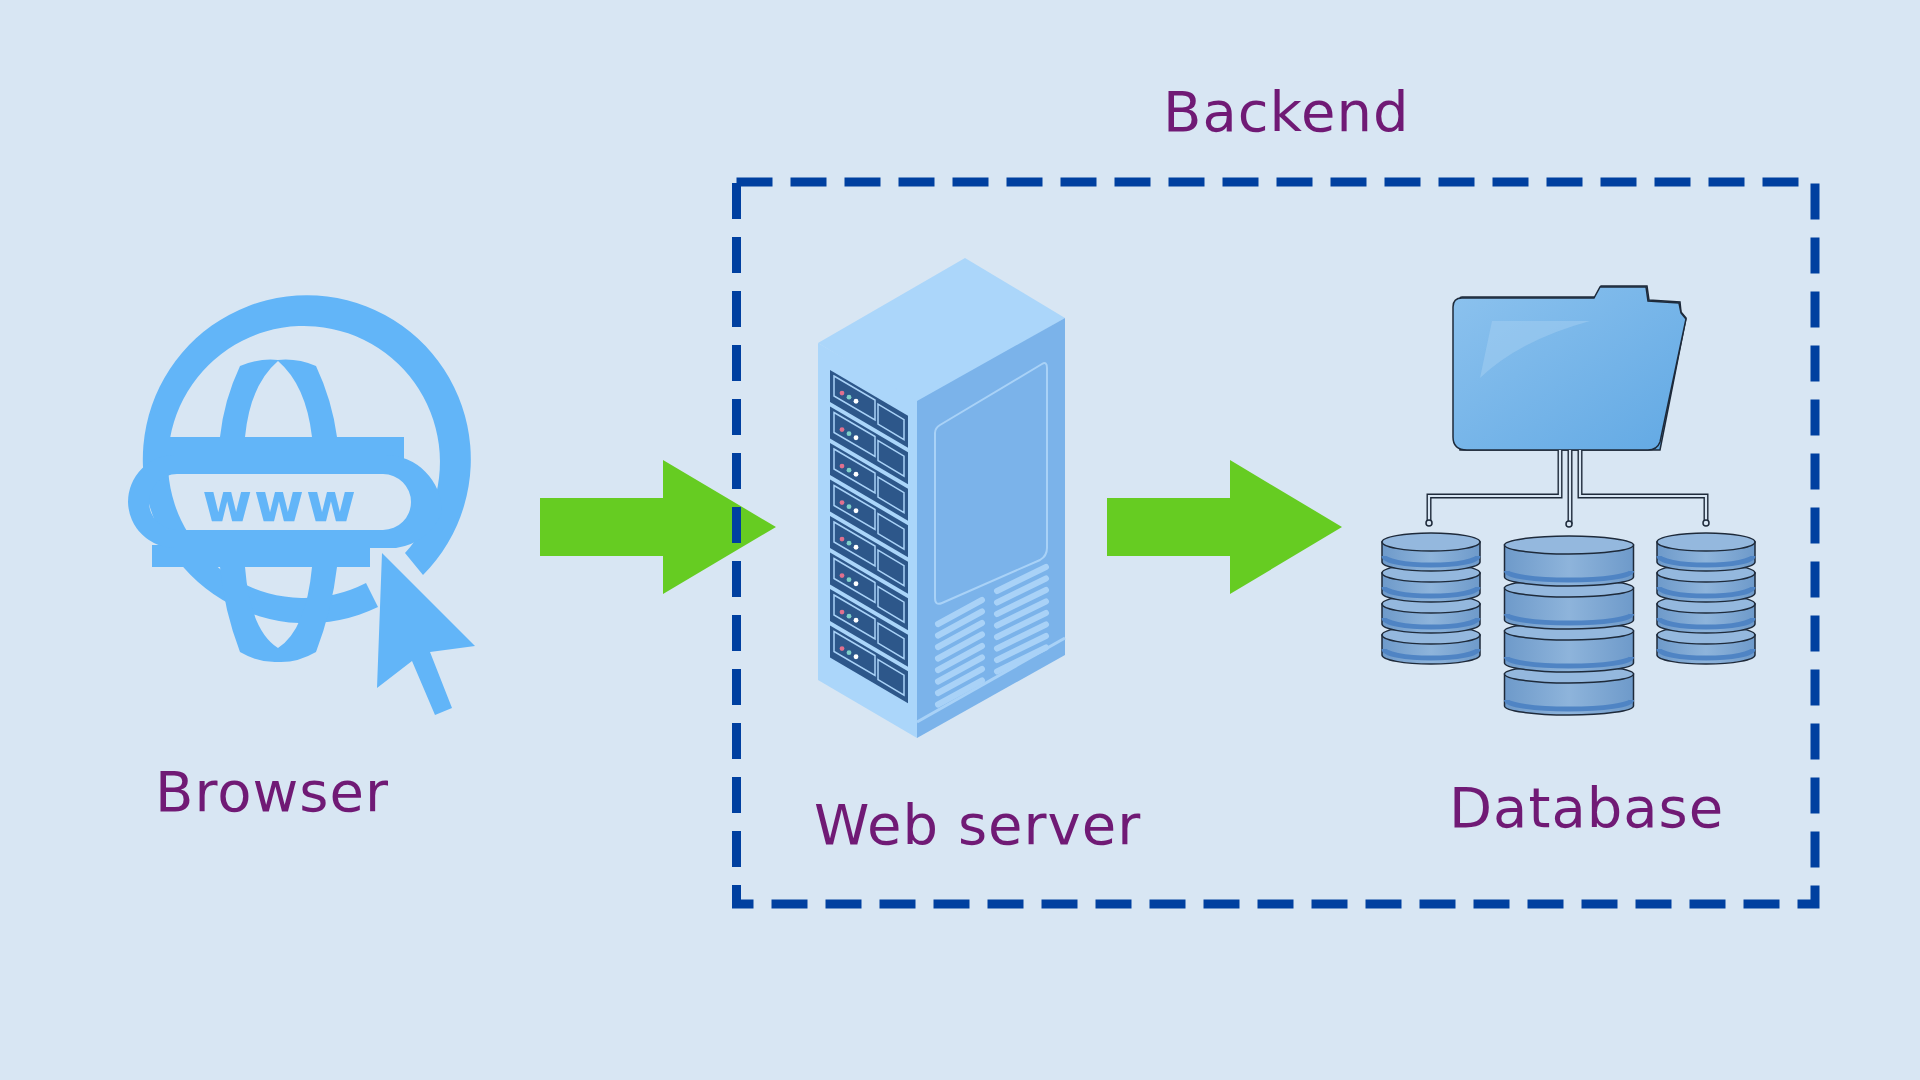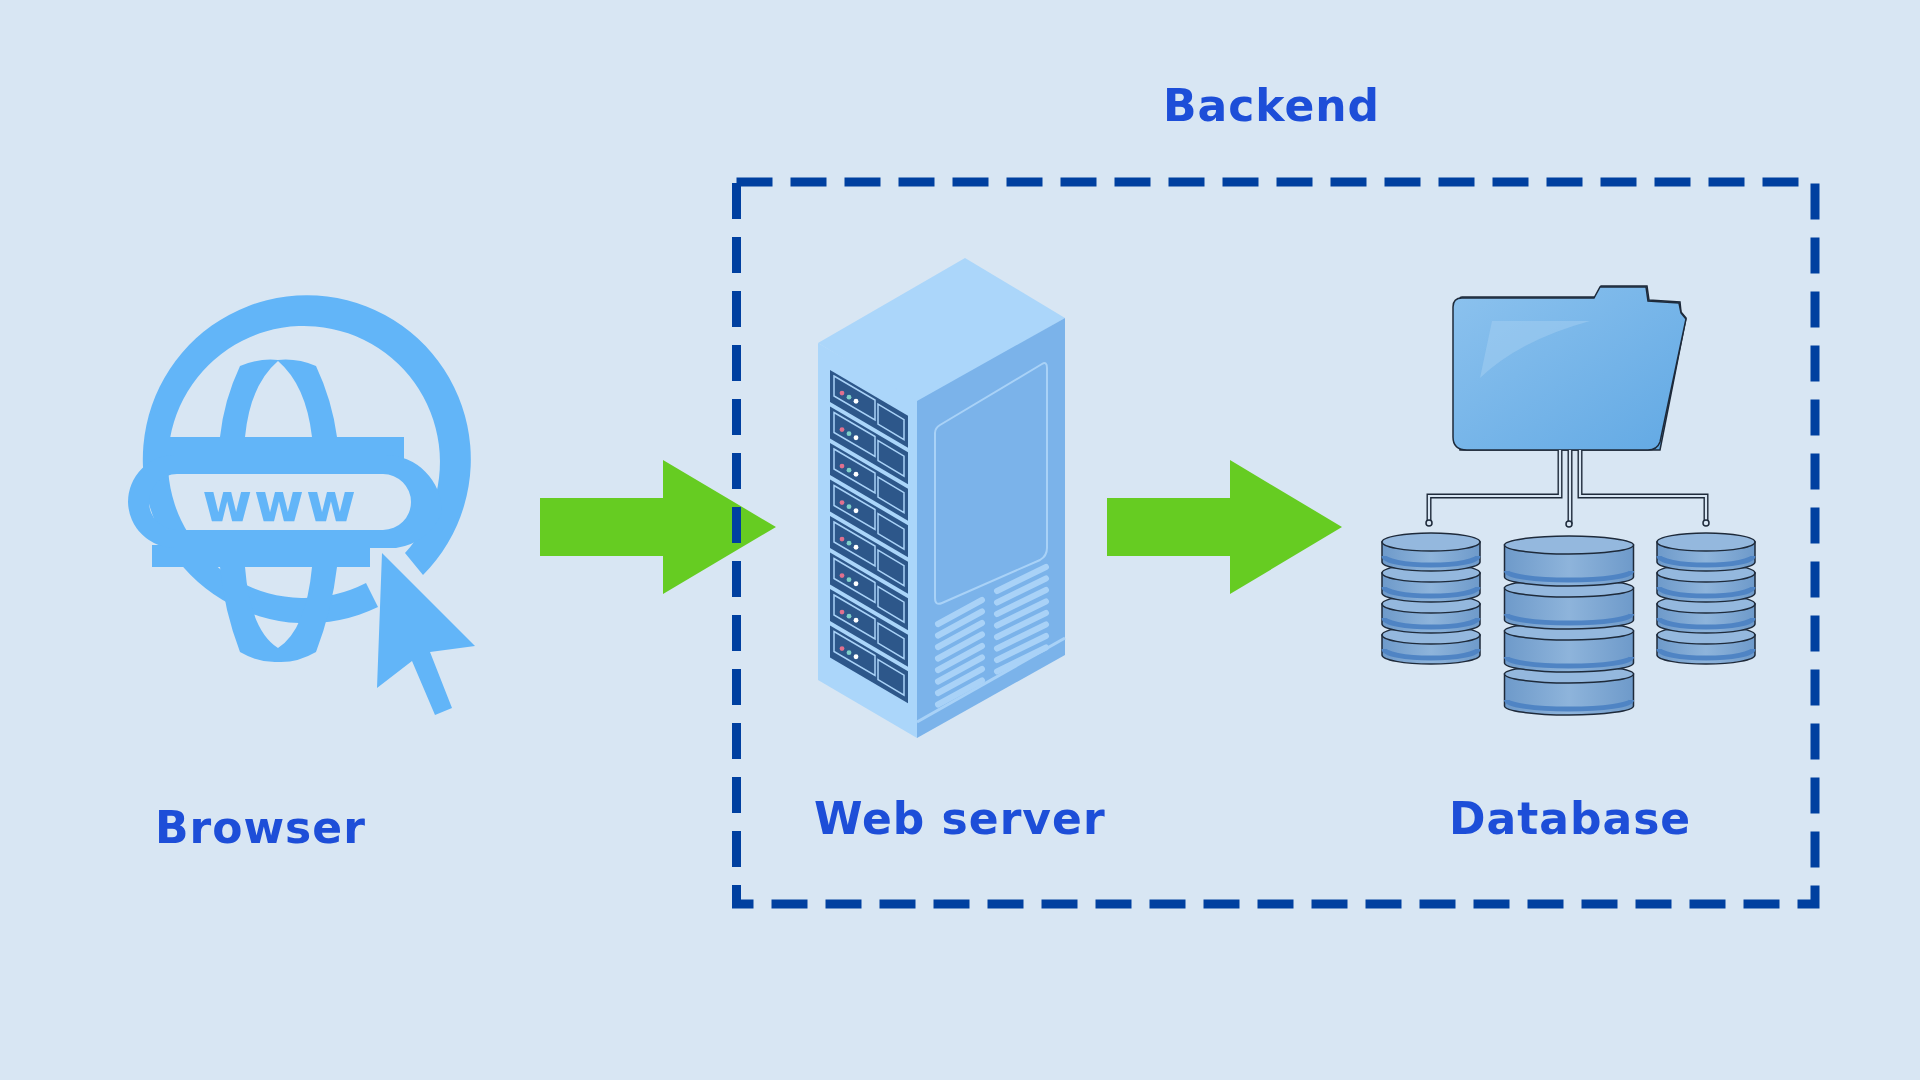--- a/index.html
+++ b/index.html
@@ -6,31 +6,31 @@
     body {
       width: 1920px; height: 1080px; overflow: hidden;
       background: #D8E6F3;
       position: relative;
       font-family: "DejaVu Sans", sans-serif;
     }
     #stage { position: absolute; left: 0; top: 0; width: 1920px; height: 1080px; }
     .label {
       position: absolute;
       font-family: "DejaVu Sans", sans-serif;
-      font-weight: bold;
-      color: #1d4ed8;
-      font-size: 44px;
+      font-weight: normal;
+      color: #701a75;
+      font-size: 56px;
       line-height: 1;
       white-space: nowrap;
       letter-spacing: 1px;
     }
     #lbl-backend { left: 1163px; top: 84px; }
-    #lbl-browser { left: 155px; top: 806px; }
+    #lbl-browser { left: 155px; top: 764px; }
     #lbl-webserver { left: 814px; top: 797px; }
-    #lbl-database { left: 1449px; top: 797px; }
+    #lbl-database { left: 1449px; top: 780px; }
   </style>
 </head>
 <body>
 
 <svg id="stage" width="1920" height="1080" viewBox="0 0 1920 1080" xmlns="http://www.w3.org/2000/svg">
   <defs>
     <linearGradient id="folderGrad" x1="0" y1="0" x2="1" y2="1">
       <stop offset="0" stop-color="#8CC2EE"></stop>
       <stop offset="1" stop-color="#62A9E4"></stop>
     </linearGradient>

